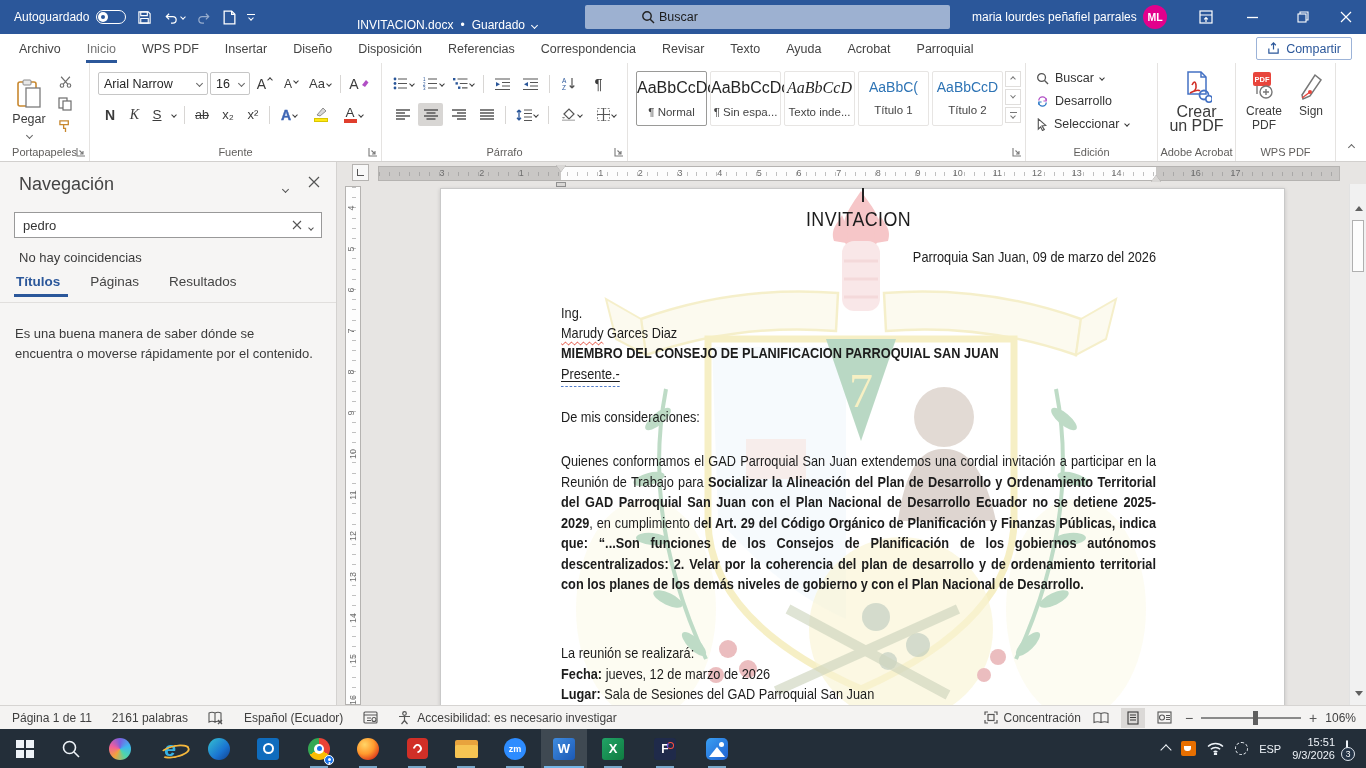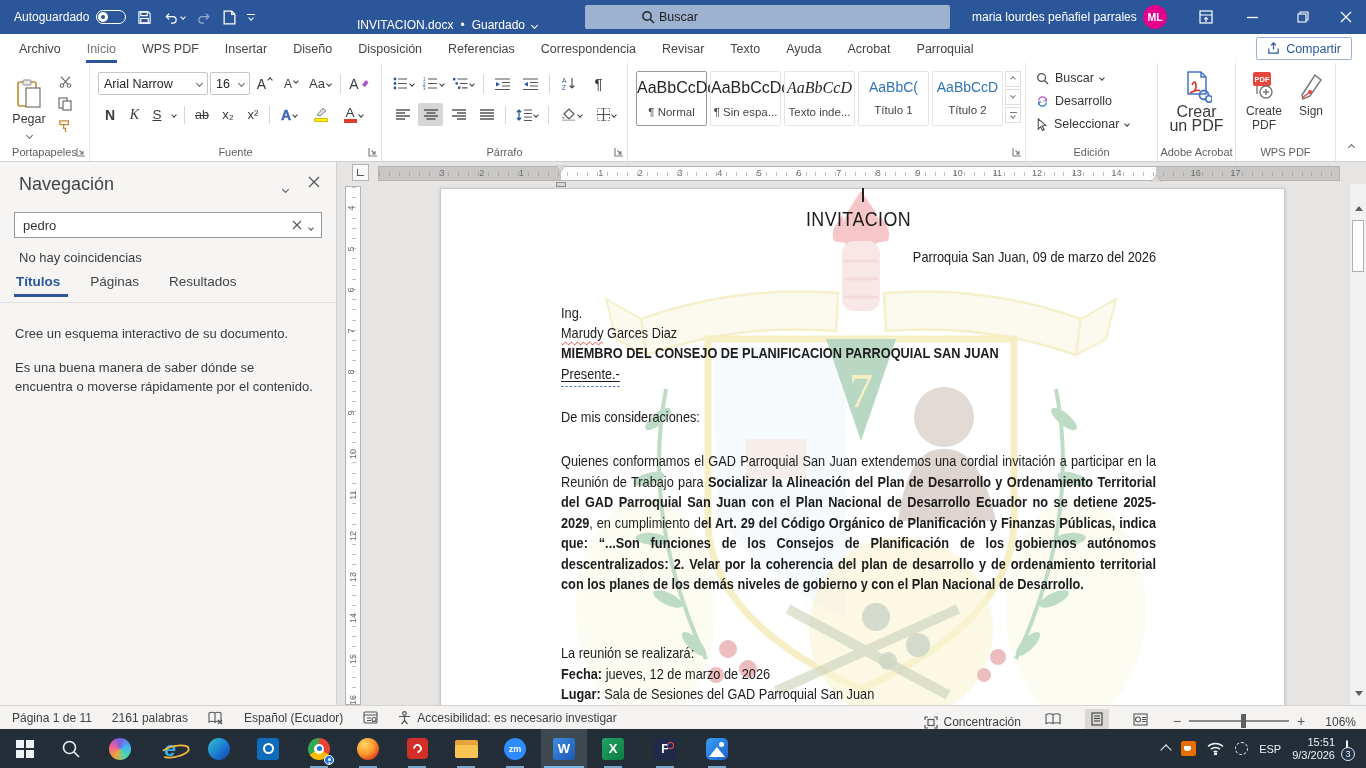--- a/index.html
+++ b/index.html
@@ -129,21 +129,21 @@
 .varrow{position:absolute;left:1px;width:15px;height:16px;display:flex;align-items:center;justify-content:center;background:#f1f1f1}
 .varrow i{width:0;height:0;border-left:4px solid transparent;border-right:4px solid transparent}
 .varrow.up{top:16px}.varrow.up i{border-bottom:5px solid #606060}
 .varrow.down{bottom:4px}.varrow.down i{border-top:5px solid #606060}
 .vthumb{position:absolute;left:2px;top:36px;width:12px;height:52px;background:#fdfdfd;border:1px solid #b0b0b0}
 
 
 .statusbar{position:absolute;left:0;top:705px;width:100%;height:24px;background:#f4f3f2;border-top:1px solid #d6d4d2;color:#3f3f3f;font-size:12px}
 .sb-left{position:absolute;left:12px;top:0;height:23px;display:flex;align-items:center;gap:20px;white-space:nowrap}
 .sb-item{display:flex;align-items:center;gap:6px}
-.sb-right{position:absolute;right:10px;top:0;height:23px;display:flex;align-items:flex-end;gap:20px;white-space:nowrap}
+.sb-right{position:absolute;right:10px;top:0;height:23px;display:flex;align-items:center;gap:8px;white-space:nowrap}
 .viewbtn{width:24px;height:20px;display:flex;align-items:center;justify-content:center;color:#565656}
 .viewbtn.sel{background:#dbd9d7}
 .zslider{display:flex;align-items:center;gap:8px;color:#565656}
 .ztrack{position:relative;width:100px;height:2px;background:#8a8a8a}
 .zthumb{position:absolute;left:52px;top:-6px;width:5px;height:14px;background:#5f5f5f}
 .zminus{font-size:14px}.zplus{font-size:14px}
 
 
 .taskbar{position:absolute;left:0;top:729px;width:100%;height:39px;background:#232e39;color:#eef3f8}
 .tapp{position:absolute;top:0;width:46px;height:39px;display:flex;align-items:center;justify-content:center}
@@ -650,21 +650,20 @@
     <div class="np-noresult">No hay coincidencias</div>
     <div class="np-tabs">
 
     <span class="np-tab active">Títulos</span>
         <span class="np-tab">Páginas</span>
         <span class="np-tab">Resultados</span>
       </div>
     <div class="np-div"></div>
     <div class="np-body">
 
-    <p>Cree un esquema interactivo de su documento.</p>
         <p>Es una buena manera de saber dónde se encuentra o moverse rápidamente por el contenido.</p>
       </div>
   </aside>
 
   <div class="docarea">
     <div class="hruler-row">
       <span class="tabsel">
           <i></i>
         </span>
       <div id="hruler">

